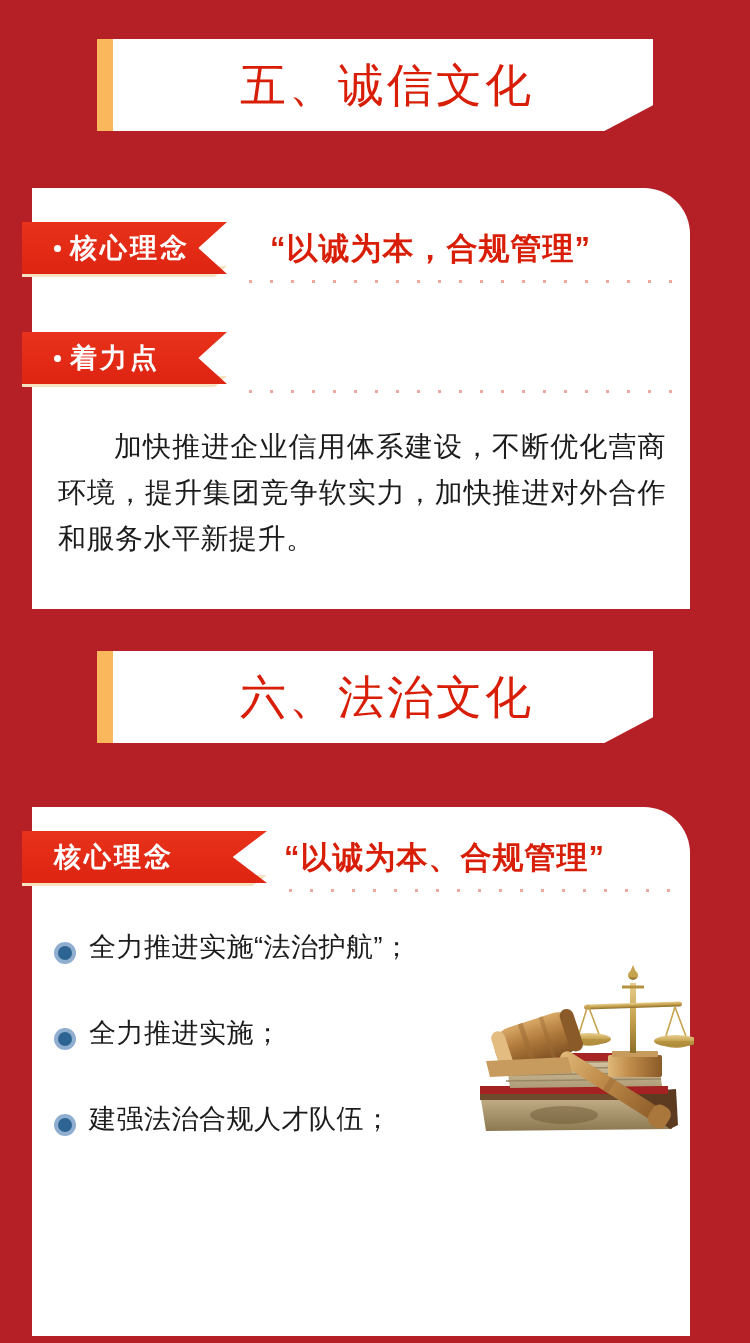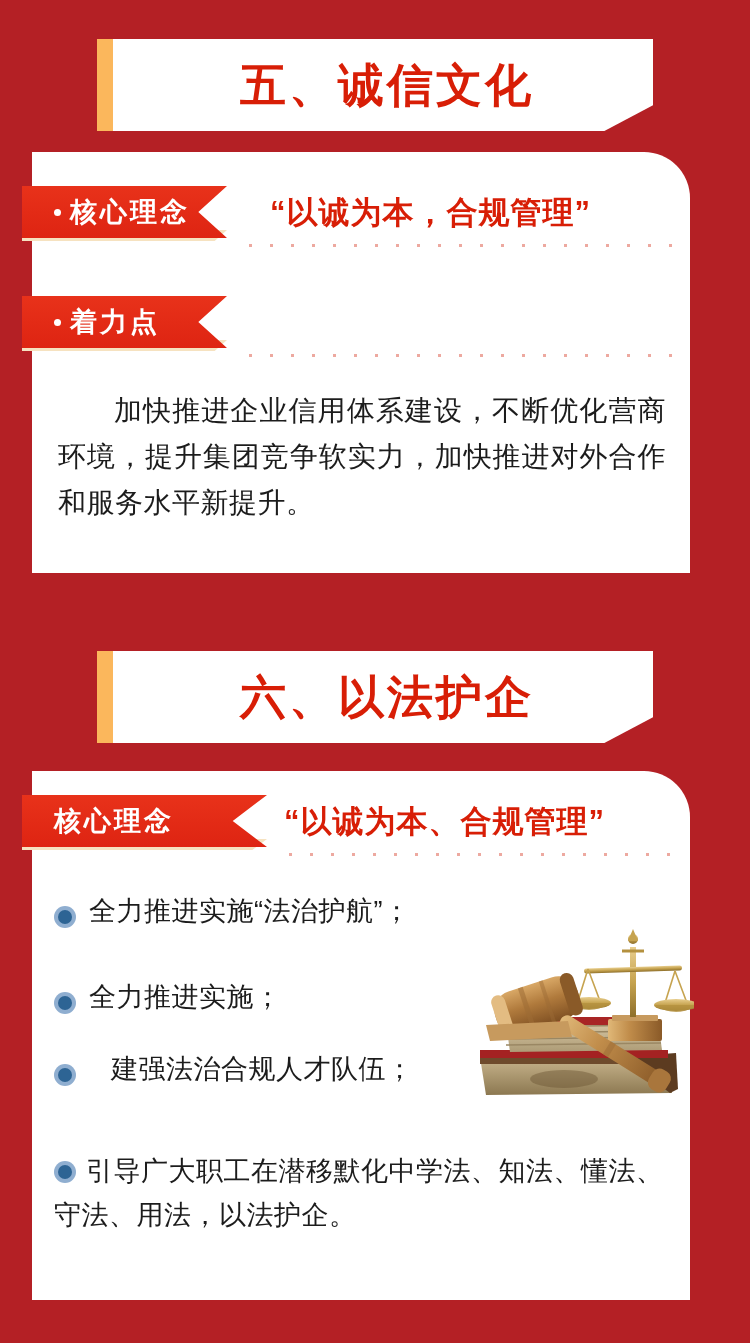--- a/index.html
+++ b/index.html
@@ -38,33 +38,34 @@
     background: #FFFFFF;
     display: flex;
     align-items: center;
     justify-content: center;
     -webkit-clip-path: polygon(0 0, 100% 0, 100% 72%, 91% 100%, 0 100%);
     clip-path: polygon(0 0, 100% 0, 100% 72%, 91% 100%, 0 100%);
   }
   .banner-title {
     color: #D81E06;
     font-size: 46px;
-    font-weight: bold;
+    font-weight: normal;
     letter-spacing: 3px;
     line-height: 1;
     white-space: nowrap;
     padding-right: 34px;
     margin-left: 42px;
   }
 
   
   .card {
     position: absolute;
     background: #FFFFFF;
     border-top-right-radius: 46px;
+    margin-top: 36px;
   }
 
   
   .ribbon-row {
     position: absolute;
     left: 0;
     right: 0;
     height: 62px;
   }
   .ribbon {
@@ -246,21 +247,21 @@
       </div>
       <div class="dot-rule" style="left:208px; top:58px; width:432px;"></div>
     </div>
 
     <div class="para" style="left:26px; top:236px; width:608px;">加快推进企业信用体系建设，不断优化营商环境，提升集团竞争软实力，加快推进对外合作和服务水平新提升。</div>
   </div>
 
   <div class="banner" style="left:97px; top:651px; width:556px;">
     <div class="banner-accent"></div>
     <div class="banner-plate">
-      <div class="banner-title">六、以法护企</div>
+      <div class="banner-title">六、法治文化</div>
     </div>
   </div>
 
   <div class="card" style="left:32px; top:771px; width:658px; height:529px;">
 
     <svg class="justice-art" style="left:440px; top:146px;" viewBox="0 0 222 192">
       <defs>
         <linearGradient id="woodA" x1="0" y1="0" x2="0" y2="1">
           <stop offset="0%" stop-color="#D9A866"></stop>
           <stop offset="45%" stop-color="#B07A3C"></stop>
@@ -348,23 +349,20 @@
     <div class="bullet-item" style="left:22px; top:118px; width:430px;">
       <span class="bullet-marker"></span>
       <span class="bullet-text">全力推进实施“法治护航”；</span>
     </div>
 
     <div class="bullet-item" style="left:22px; top:204px; width:430px;">
       <span class="bullet-marker"></span>
       <span class="bullet-text">全力推进实施；</span>
     </div>
 
-    <div class="bullet-item" style="left:22px; top:276px; width:430px;gap:22px;">
+    <div class="bullet-item" style="left:22px; top:290px; width:430px;">
       <span class="bullet-marker"></span>
       <span class="bullet-text">建强法治合规人才队伍；</span>
     </div>
 
-    <div class="bullet-wrap" style="left:22px; top:378px; width:616px;">
-      <span class="inline-marker"></span><span>引导广大职工在潜移默化中学法、知法、懂法、守法、用法，以法护企。</span>
-    </div>
   </div>
 
 </div>
 
 </body></html>

